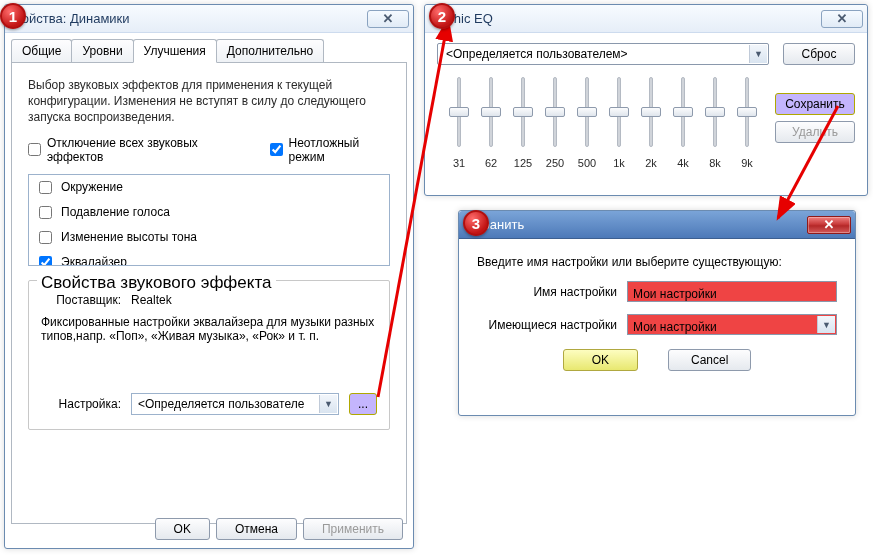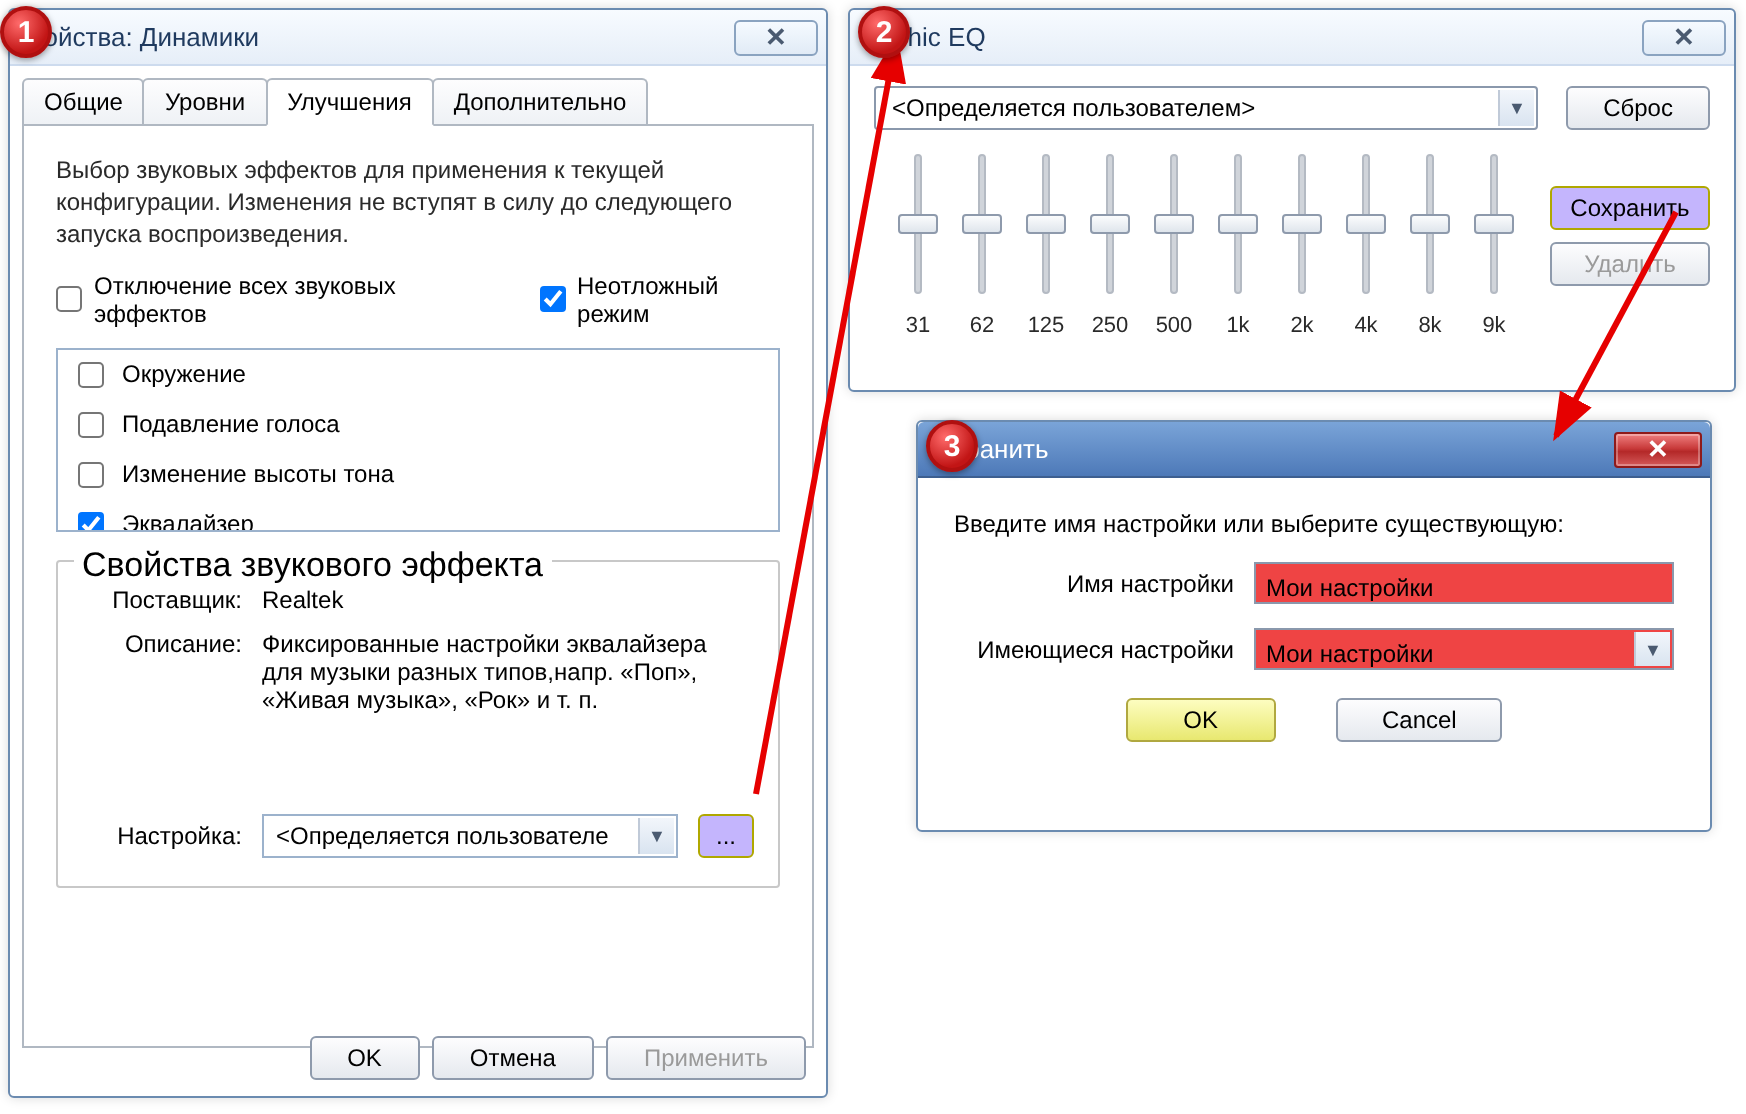--- a/index.html
+++ b/index.html
@@ -238,21 +238,20 @@
           <span>Эквалайзер</span>
         </div>
     </div>
     <div class="group">
       <span class="group-legend">Свойства звукового эффекта</span>
       <div class="kv">
         <div class="k">Поставщик:</div>
         <div class="v">Realtek</div>
       </div>
       <div class="kv">
-        <div class="k">Описание:</div>
         <div class="v">Фиксированные настройки эквалайзера для музыки разных типов,напр. «Поп», «Живая музыка», «Рок» и т. п.</div>
       </div>
       <div class="setting-row">
         <div class="k">Настройка:</div>
         <div class="combo">
           <span>&lt;Определяется пользователе</span>
           <span class="dd">▼</span>
         </div>
         <span class="btn small hl">...</span>
       </div>

